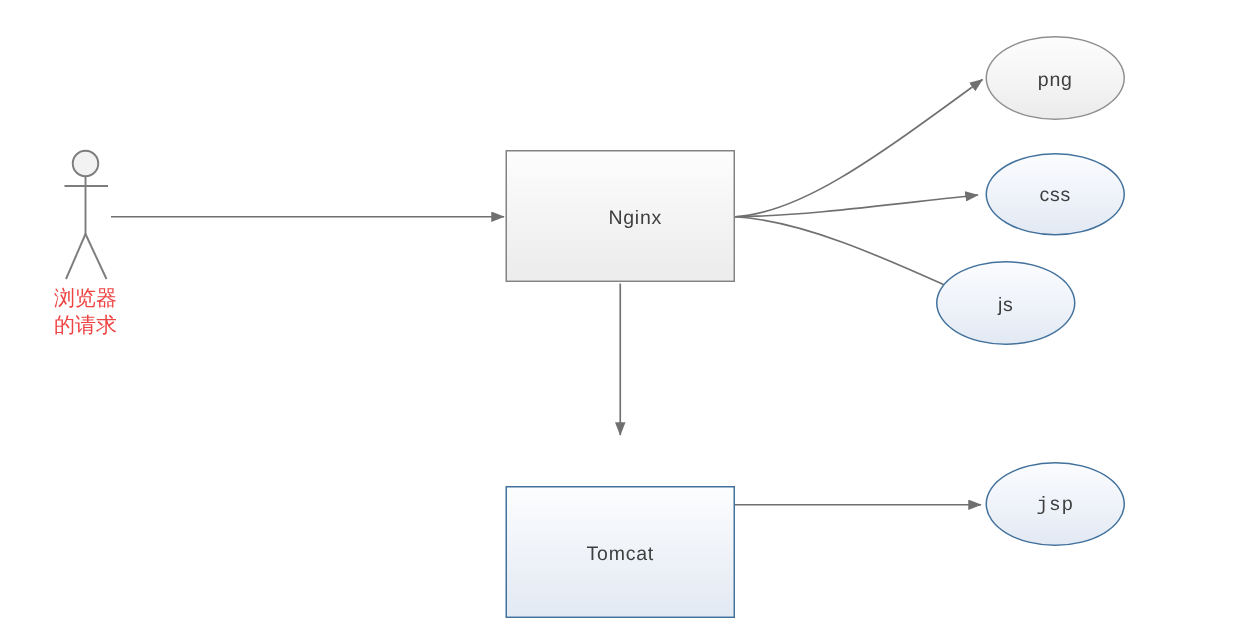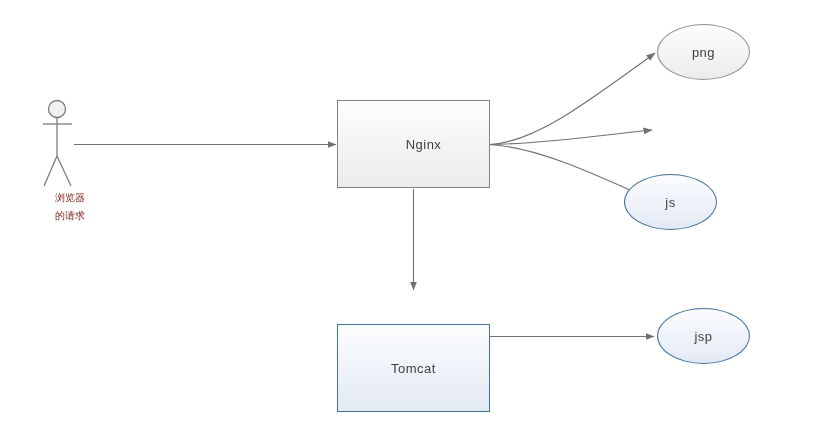--- a/index.html
+++ b/index.html
@@ -53,24 +53,24 @@
   }
   .ellipse.blue {
     border: 1px solid #41719c;
     background: linear-gradient(180deg, #fbfcfe 0%, #eef2f9 55%, #e2e9f3 100%);
   }
   .actor-label {
     position: absolute;
     left: 29px;
     top: 189px;
     width: 56px;
-    text-align: right;
-    font-size: 10px;
+    text-align: center;
+    font-size: 14px;
     line-height: 18px;
-    color: #7f1d1d;
+    color: #ef4444;
   }
 </style>
 </head>
 <body>
 
 <div class="canvas">
 
   <svg class="layer" viewBox="0 0 825 426" xmlns="http://www.w3.org/2000/svg">
     <defs>
       <marker id="arrow" markerWidth="9" markerHeight="7" refX="8.5" refY="3.5" orient="auto" markerUnits="userSpaceOnUse">
@@ -101,26 +101,29 @@
   </div>
 
   <div class="node rect blue" style="left:337px; top:292px; width:153px; height:88px;margin-top:32px;">
     <span class="lbl">Tomcat</span>
   </div>
 
   <div class="node ellipse grey" style="left:657px; top:24px; width:93px; height:56px;">
     <span class="lbl">png</span>
   </div>
 
+  <div class="node ellipse blue" style="left:657px; top:102px; width:93px; height:55px;">
+    <span class="lbl">css</span>
+  </div>
 
   <div class="node ellipse blue" style="left:624px; top:174px; width:93px; height:56px;">
     <span class="lbl">js</span>
   </div>
 
-  <div class="node ellipse blue" style="left:657px; top:308px; width:93px; height:56px;">
+  <div class="node ellipse blue" style="left:657px; top:308px; width:93px; height:56px;font-family:Liberation Mono, monospace;">
     <span class="lbl">jsp</span>
   </div>
 
   <div class="actor-label">
     <div>浏览器</div>
     <div>的请求</div>
   </div>
 
 </div>
 

